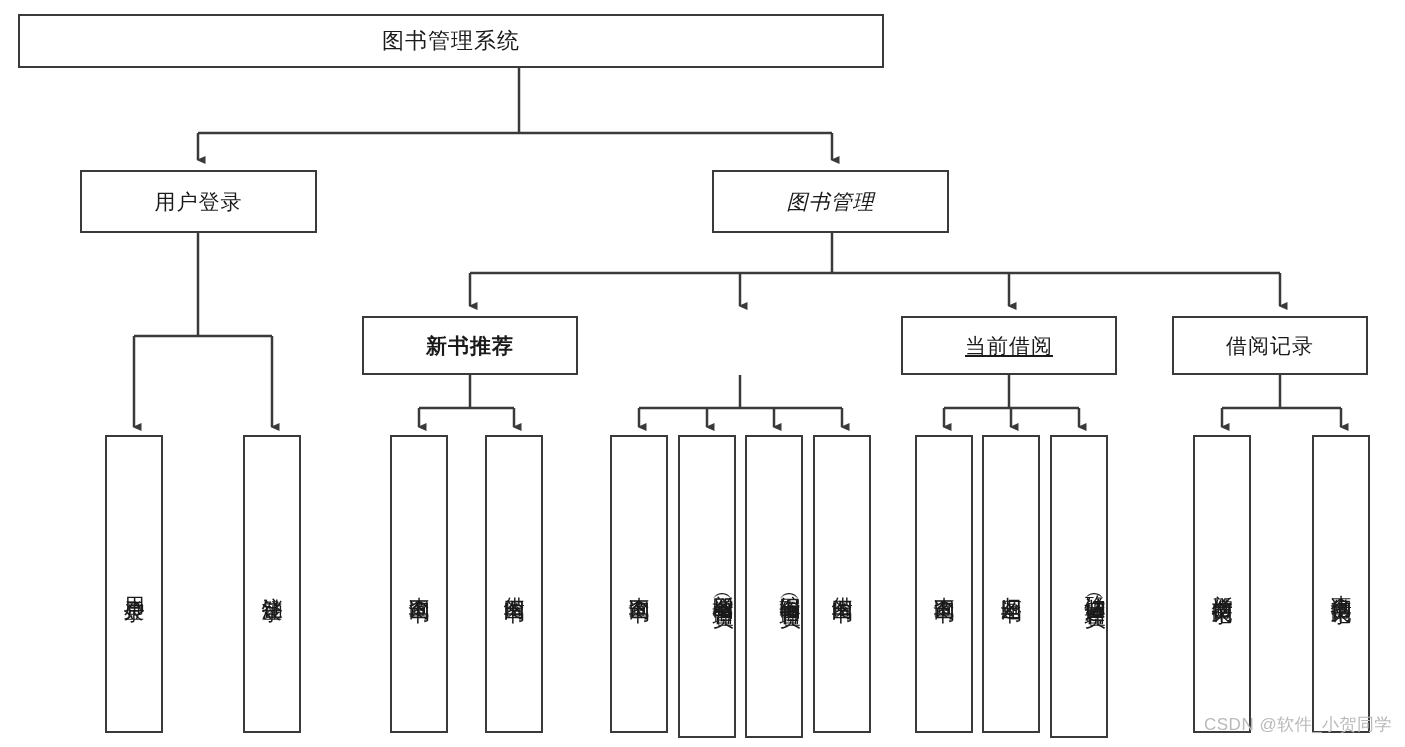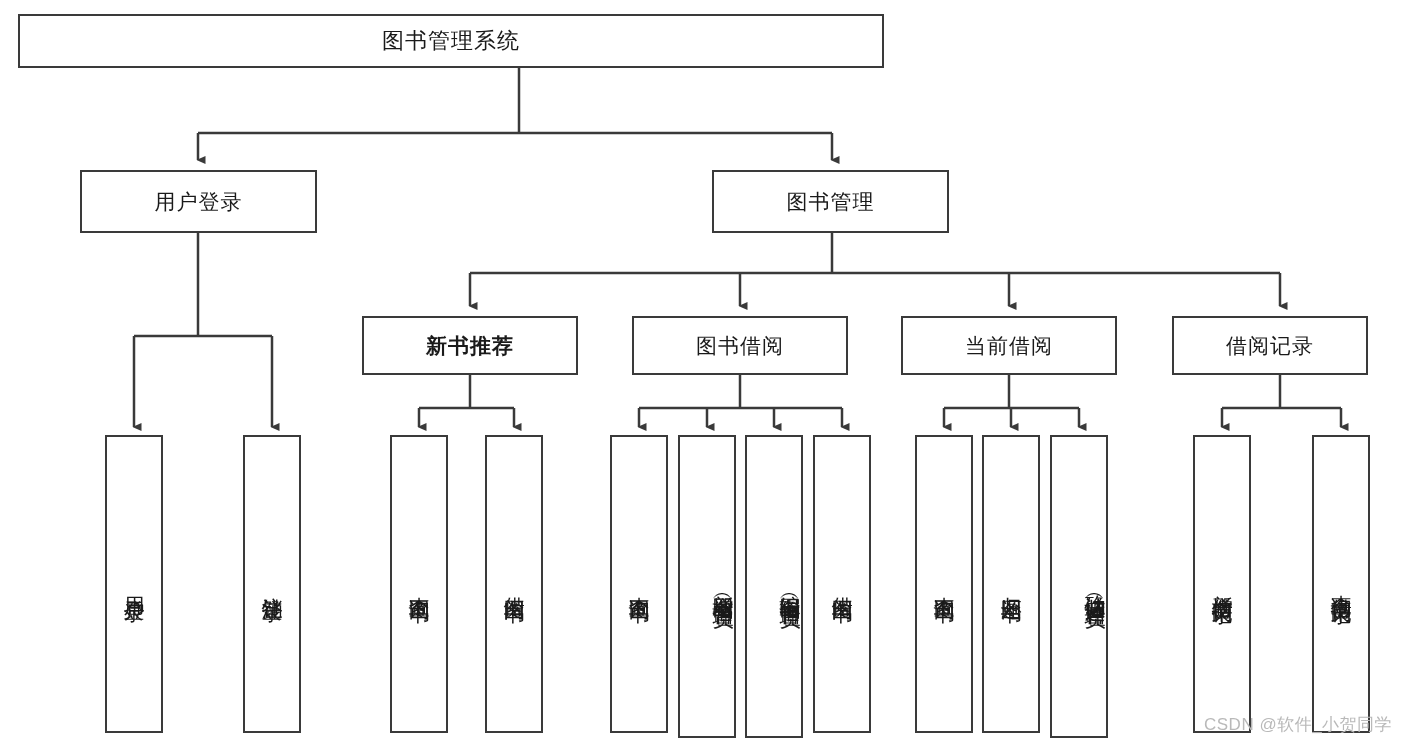--- a/index.html
+++ b/index.html
@@ -122,31 +122,28 @@
     </g>
   </svg>
 
   <div class="node node-root" style="left:18px; top:14px; width:866px; height:54px;">
     <span>图书管理系统</span>
   </div>
 
   <div class="node node-h" style="left:80px; top:170px; width:237px; height:63px;">
     <span>用户登录</span>
   </div>
-  <div class="node node-h" style="left:712px; top:170px; width:237px; height:63px;">
+  <div class="node node-h" style="left:712px; top:170px; width:237px; height:63px;font-style:italic;">
     <span>图书管理</span>
   </div>
 
   <div class="node node-h" style="left:362px; top:316px; width:216px; height:59px;font-weight:bold;">
     <span>新书推荐</span>
   </div>
-  <div class="node node-h" style="left:632px; top:316px; width:216px; height:59px;">
-    <span>图书借阅</span>
-  </div>
-  <div class="node node-h" style="left:901px; top:316px; width:216px; height:59px;">
+  <div class="node node-h" style="left:901px; top:316px; width:216px; height:59px;text-decoration:underline;">
     <span>当前借阅</span>
   </div>
   <div class="node node-h" style="left:1172px; top:316px; width:196px; height:59px;">
     <span>借阅记录</span>
   </div>
 
   <div class="node node-v mid" style="left:105px; top:435px; width:58px; height:298px;">
     <span>用户登录</span>
   </div>
   <div class="node node-v mid" style="left:243px; top:435px; width:58px; height:298px;">

